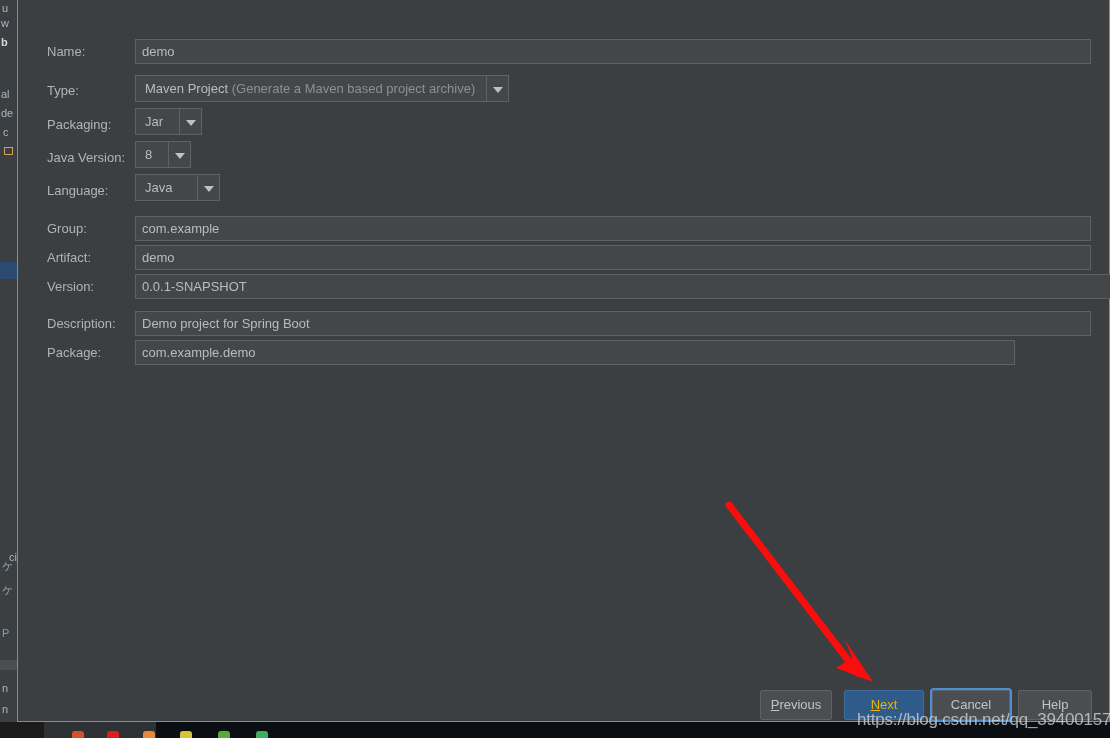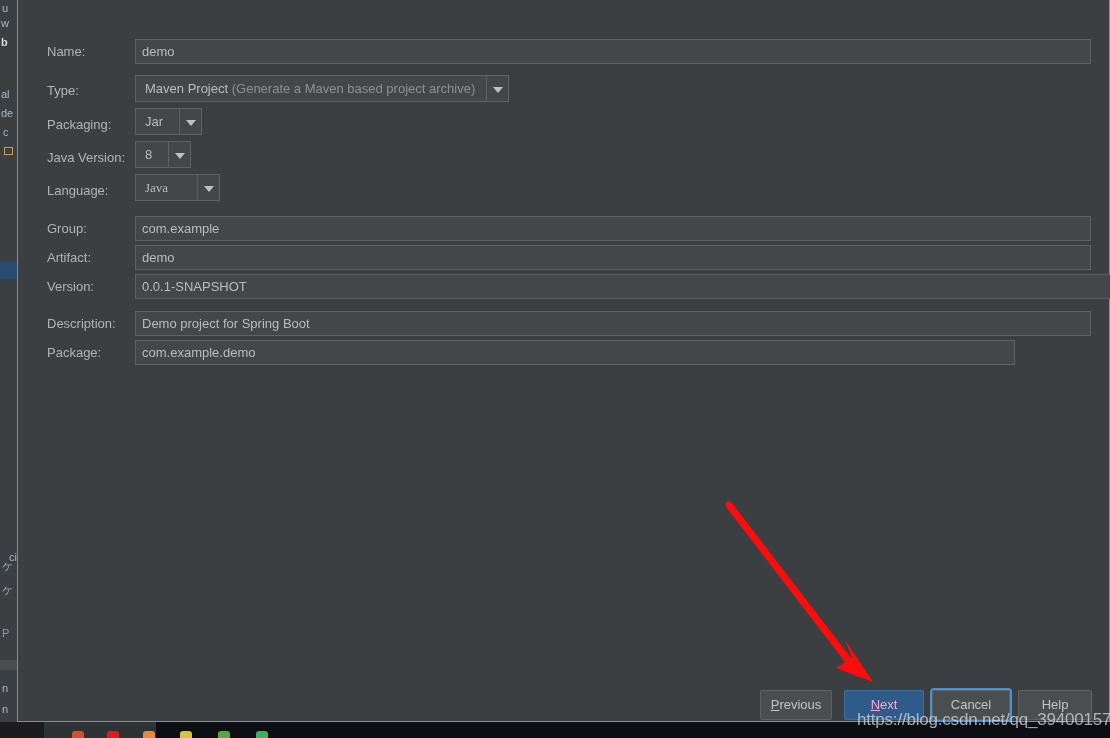--- a/index.html
+++ b/index.html
@@ -231,21 +231,21 @@
     color: #c3c3c3;
     font-size: 13px;
     text-align: center;
     line-height: 28px;
     cursor: pointer;
     white-space: nowrap;
   }
   .dlg-btn.primary {
     background: #2e5b8a;
     border-color: #3f6f9e;
-    color: #f9a8d4;
+    color: #eab308;
   }
   .dlg-btn.focused {
     outline: 2px solid #4b8fd4;
     outline-offset: 0px;
   }
   .mn { text-decoration: underline; }
 
   
   #red-arrow {
     position: absolute;
@@ -354,21 +354,21 @@
       <div class="combo" style="left:117px; top:110px; width:56px;">
         <div class="combo-value" style="width:34px;">8</div>
         <div class="combo-arrow" style="left:34px;">
             <i></i>
           </div>
       </div>
     </div>
 
     <div class="field-row">
       <div class="field-label" style="left:29px; top:152px;">Language:</div>
-      <div class="combo" style="left:117px; top:143px; width:85px;font-family:Liberation Serif, serif;">
+      <div class="combo" style="left:117px; top:143px; width:85px;">
         <div class="combo-value" style="width:63px;">Java</div>
         <div class="combo-arrow" style="left:63px;">
             <i></i>
           </div>
       </div>
     </div>
 
     <div class="field-row">
       <div class="field-label" style="left:29px; top:190px;">Group:</div>
       <div class="text-input" style="left:117px; top:185px; width:956px;">com.example</div>

